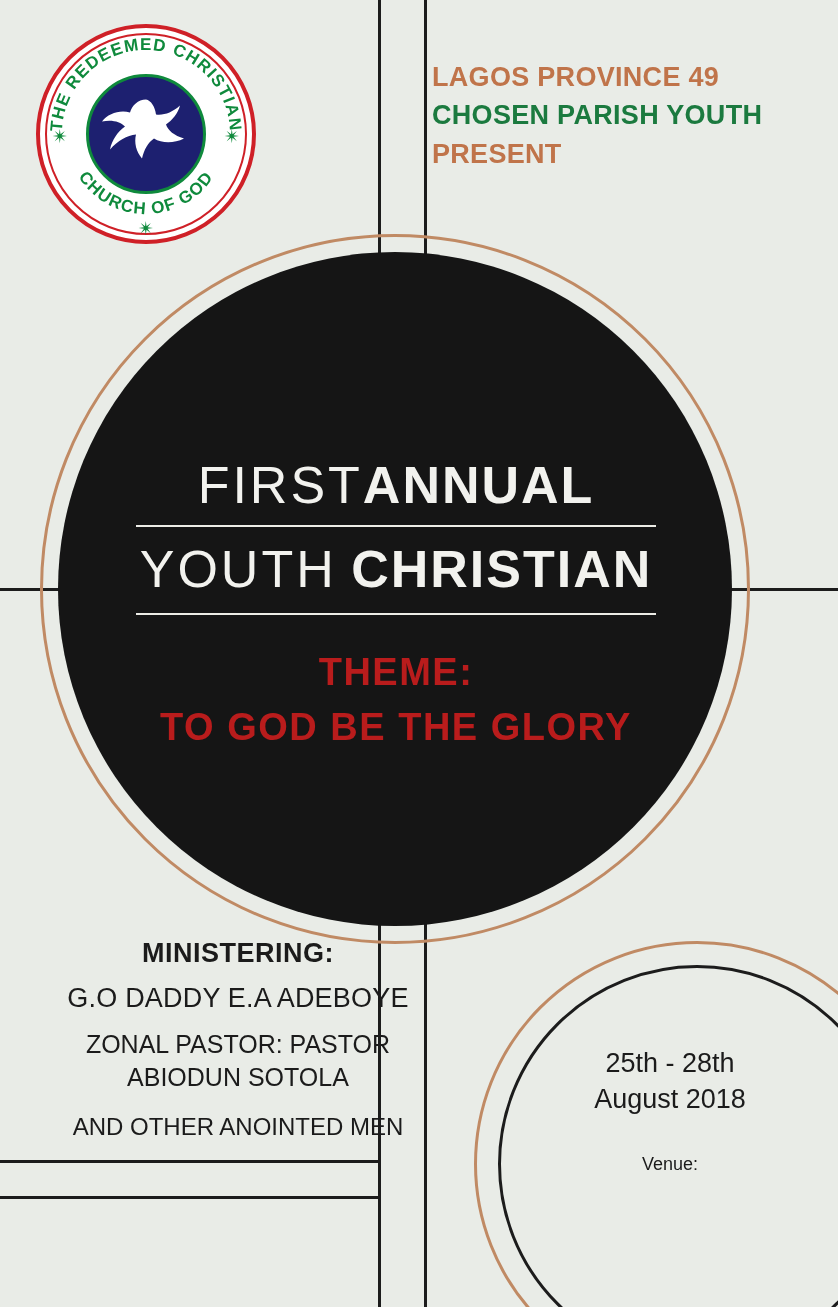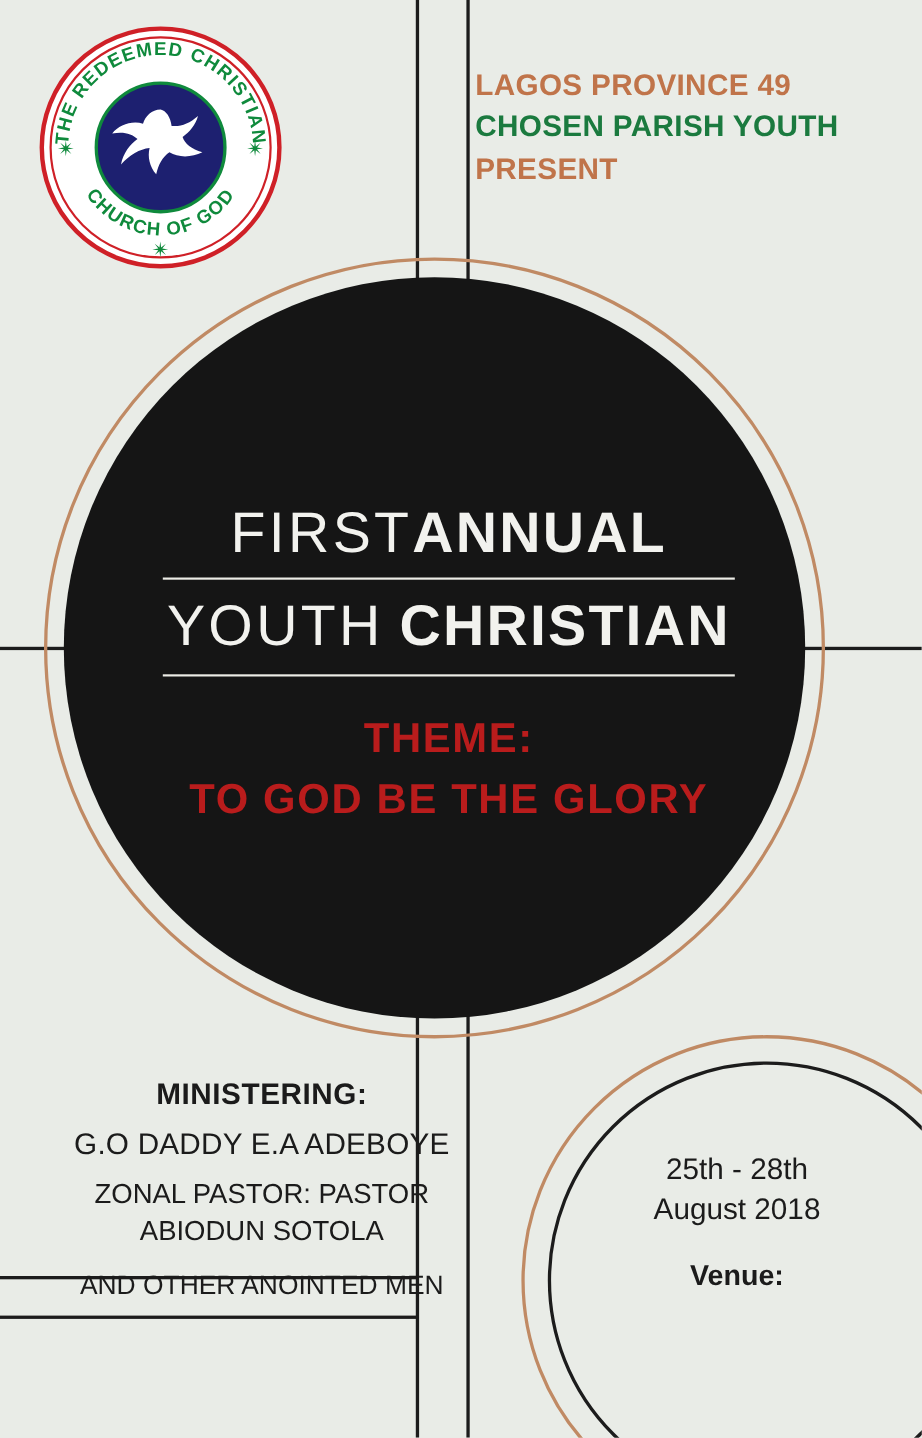--- a/index.html
+++ b/index.html
@@ -133,21 +133,21 @@
     top: 234px;
     width: 710px;
     height: 710px;
     border-radius: 50%;
     border: 3px solid #c08a64;
     box-sizing: border-box;
   }
 
   .title-block {
     position: absolute;
-    left: 128px;
+    left: 116px;
     top: 455px;
     width: 560px;
     text-align: center;
     color: #f2f2ee;
   }
   .title-line1 {
     font-size: 52px;
     letter-spacing: 1px;
     white-space: nowrap;
   }
@@ -186,21 +186,21 @@
     font-size: 38px;
     letter-spacing: 1.5px;
     line-height: 1.45;
     color: #b91c1c;
   }
 
   
   .ministering {
     position: absolute;
     left: 28px;
-    top: 980px;
+    top: 938px;
     width: 420px;
     text-align: center;
     color: #1b1b1b;
   }
   .min-title {
     font-size: 27px;
     font-weight: bold;
     letter-spacing: 0.5px;
   }
   .min-name {
@@ -226,23 +226,23 @@
     top: 1045px;
     width: 300px;
     text-align: center;
     color: #1b1b1b;
   }
   .dates {
     font-size: 27px;
     line-height: 1.35;
   }
   .venue-label {
-    margin-top: 26px;
-    font-size: 26px;
-    font-weight: bold;
+    margin-top: 36px;
+    font-size: 18px;
+    font-weight: normal;
   }
   .venue-addr {
     margin-top: 6px;
     font-size: 26px;
     font-weight: bold;
     line-height: 1.35;
   }
 </style>
 </head>
 <body>

